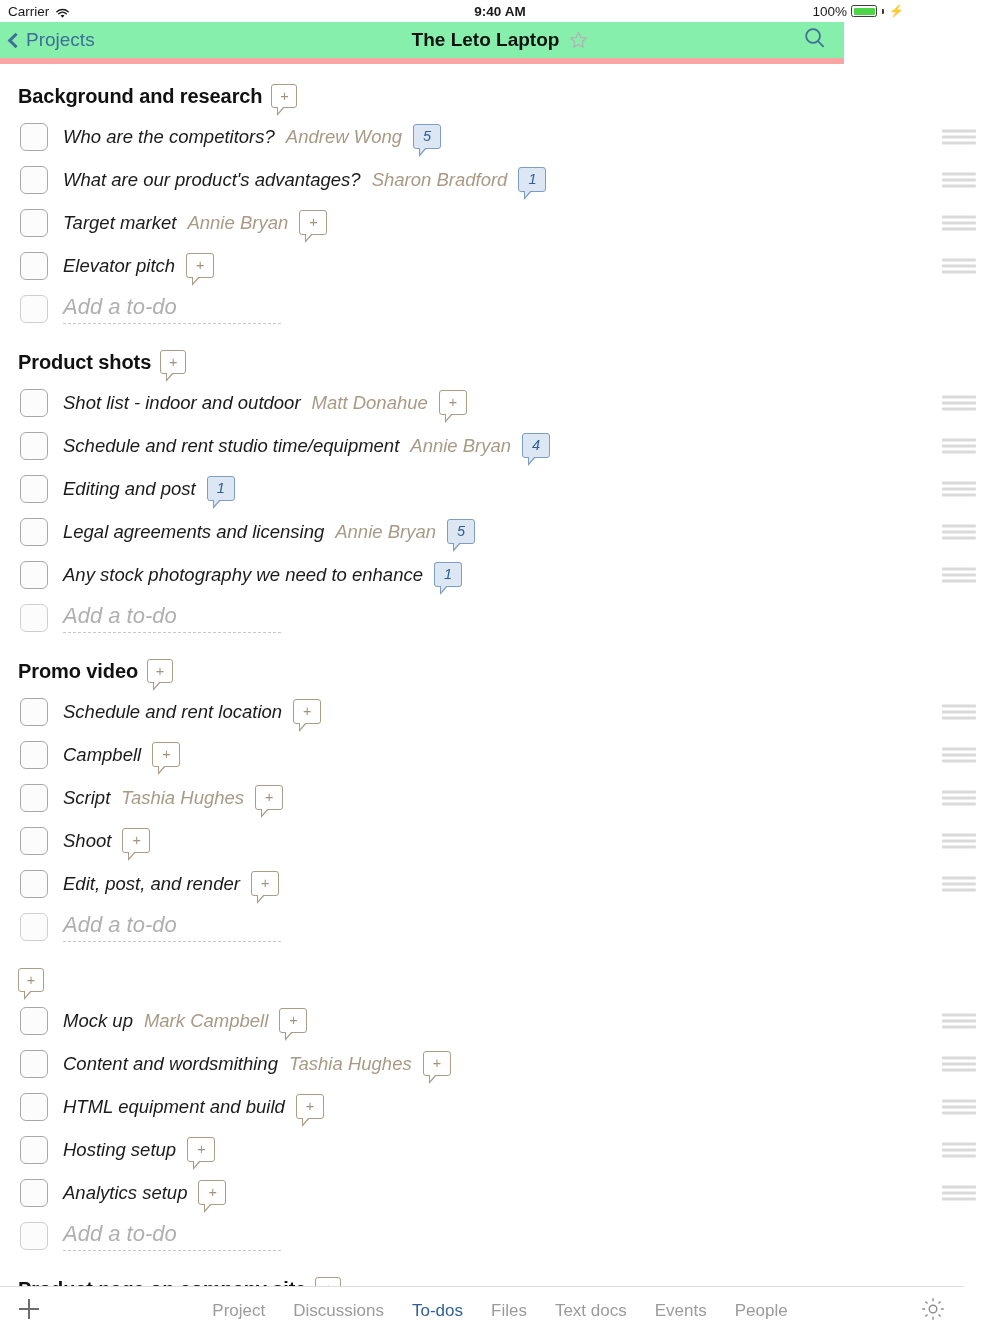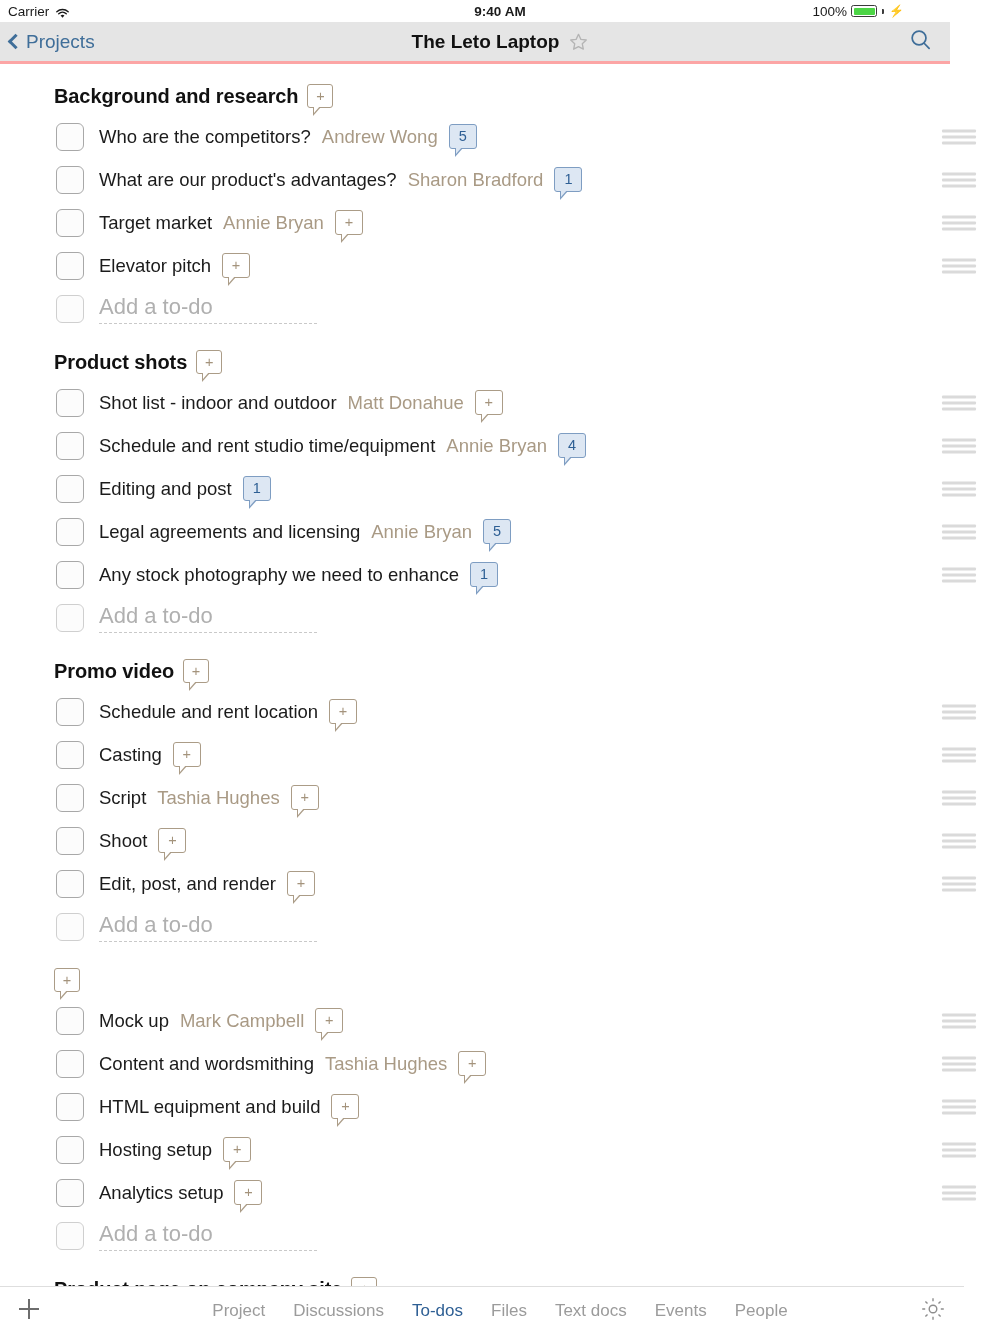--- a/index.html
+++ b/index.html
@@ -21,52 +21,53 @@
   .sb-center { position:absolute; left:0; width:1000px; text-align:center; font-weight:600; font-size:13.5px;}
   .sb-right { position:absolute; right:8px; display:flex; align-items:center; gap:4px; }
   .wifi { display:inline-block; width:15px; height:11px; position:relative; top:1px;}
   .batt-body { width:26px; height:12px; border:1.3px solid #3b3b3b; border-radius:2.5px; padding:1.5px; display:flex;}
   .batt-fill { background:#4cd545; width:100%; border-radius:1px; }
   .batt-cap { width:2px; height:5px; background:#3b3b3b; border-radius:0 1px 1px 0; margin-left:1px;}
   .bolt { font-size:12px; color:#222; margin-left:1px; }
 
   
   .navbar {
-    position:absolute; top:22px; left:0; width:950px; height:42px;
-    border-bottom:3px solid #fca5a5; background:#e5e5e5;
+    position:absolute; top:22px; left:0; width:844px; height:42px;
+    border-bottom:6px solid #fca5a5; background:#86efac;
   }
   .backbtn {
     position:absolute; left:10px; top:50%; transform:translateY(-50%);
     display:flex; align-items:center; gap:5px; color:#3f6e99;
     font-size:19px; cursor:pointer;
   }
   .chev { display:block; width:11px; height:11px; border-left:3px solid #3f6e99; border-bottom:3px solid #3f6e99;
           transform:rotate(45deg); position:relative; top:0px;}
   .navtitle {
     position:absolute; left:0; width:1000px; top:50%; transform:translateY(-50%);
     text-align:center; font-size:19px; font-weight:bold; color:#111;
     display:flex; align-items:center; justify-content:center; gap:10px;
   }
   .star { width:19px; height:18px; display:block; }
   .searchbtn { position:absolute; right:18px; top:50%; transform:translateY(-50%); cursor:pointer; }
 
   
   .content {
     position:absolute; top:64px; left:0; width:1000px; height:1222px; overflow:hidden;
   }
-  .section { position:relative;padding-left:36px; }
+  .section { position:relative; }
   .section-head {
     display:flex; align-items:center; gap:9px;
     padding-left:18px; margin-top:20px; margin-bottom:7px;
   }
   .section-title { font-size:20px; font-weight:bold; color:#111; letter-spacing:-0.1px;}
 
   .row {
     position:relative; display:flex; align-items:center; height:43px;
     padding-left:20px;
+    font-style:italic;
   }
   .checkbox {
     width:28px; height:28px; flex:0 0 28px;
     border:1.5px solid #a8a8a8; border-radius:6px; background:#fcfcfc; cursor:pointer;
   }
   .checkbox.ghost { border-color:#cfcfcf; }
   .rowtext { display:flex; align-items:center; gap:0px; margin-left:15px; }
   .task { font-size:18.5px; color:#1b1b1b; white-space:nowrap; }
   .assignee { font-size:18.5px; color:#a99a85; white-space:nowrap; margin-left:11px; }
   .bubblewrap { margin-left:11px; display:flex; align-items:center; }
@@ -333,21 +334,21 @@
             </span>
             <span class="handle">
               <i></i>
               <i></i>
               <i></i>
             </span>
           </div>
           <div class="row">
             <span class="checkbox"></span>
             <span class="rowtext">
-              <span class="task">Casting</span>
+              <span class="task">Campbell</span>
               <span class="bubblewrap">
                 <span class="bubble add">+</span>
               </span>
             </span>
             <span class="handle">
               <i></i>
               <i></i>
               <i></i>
             </span>
           </div>

